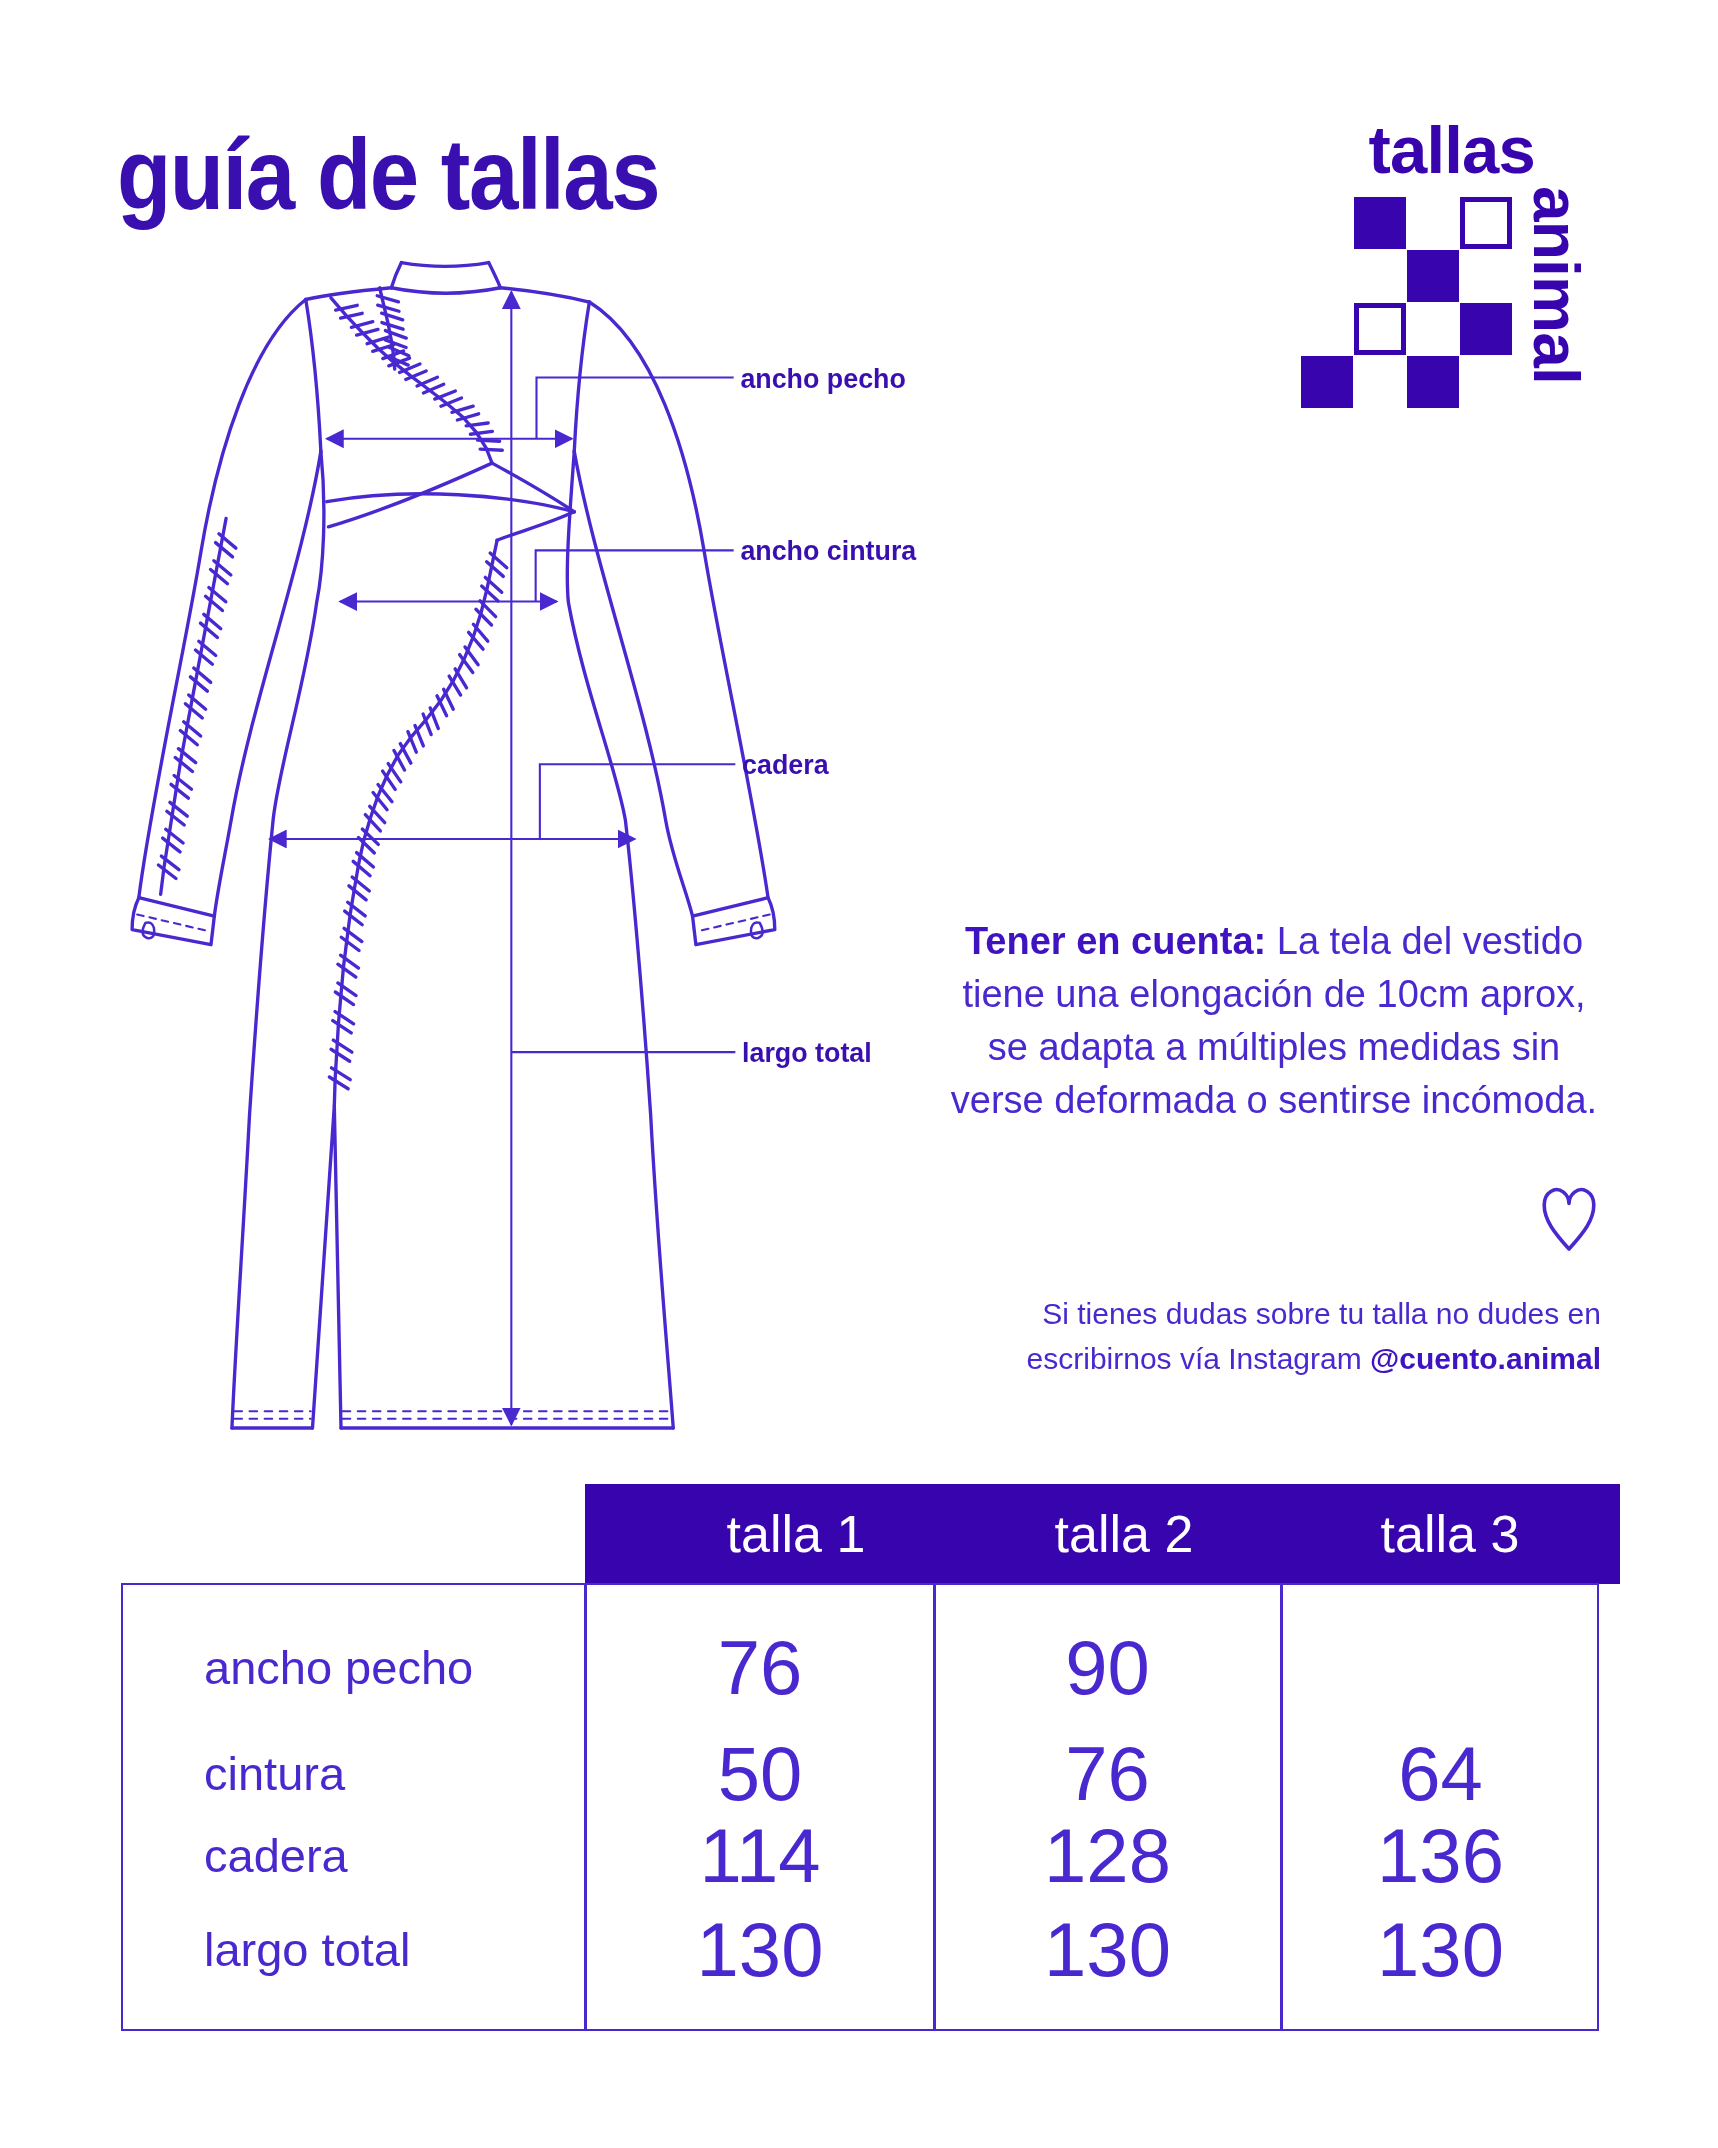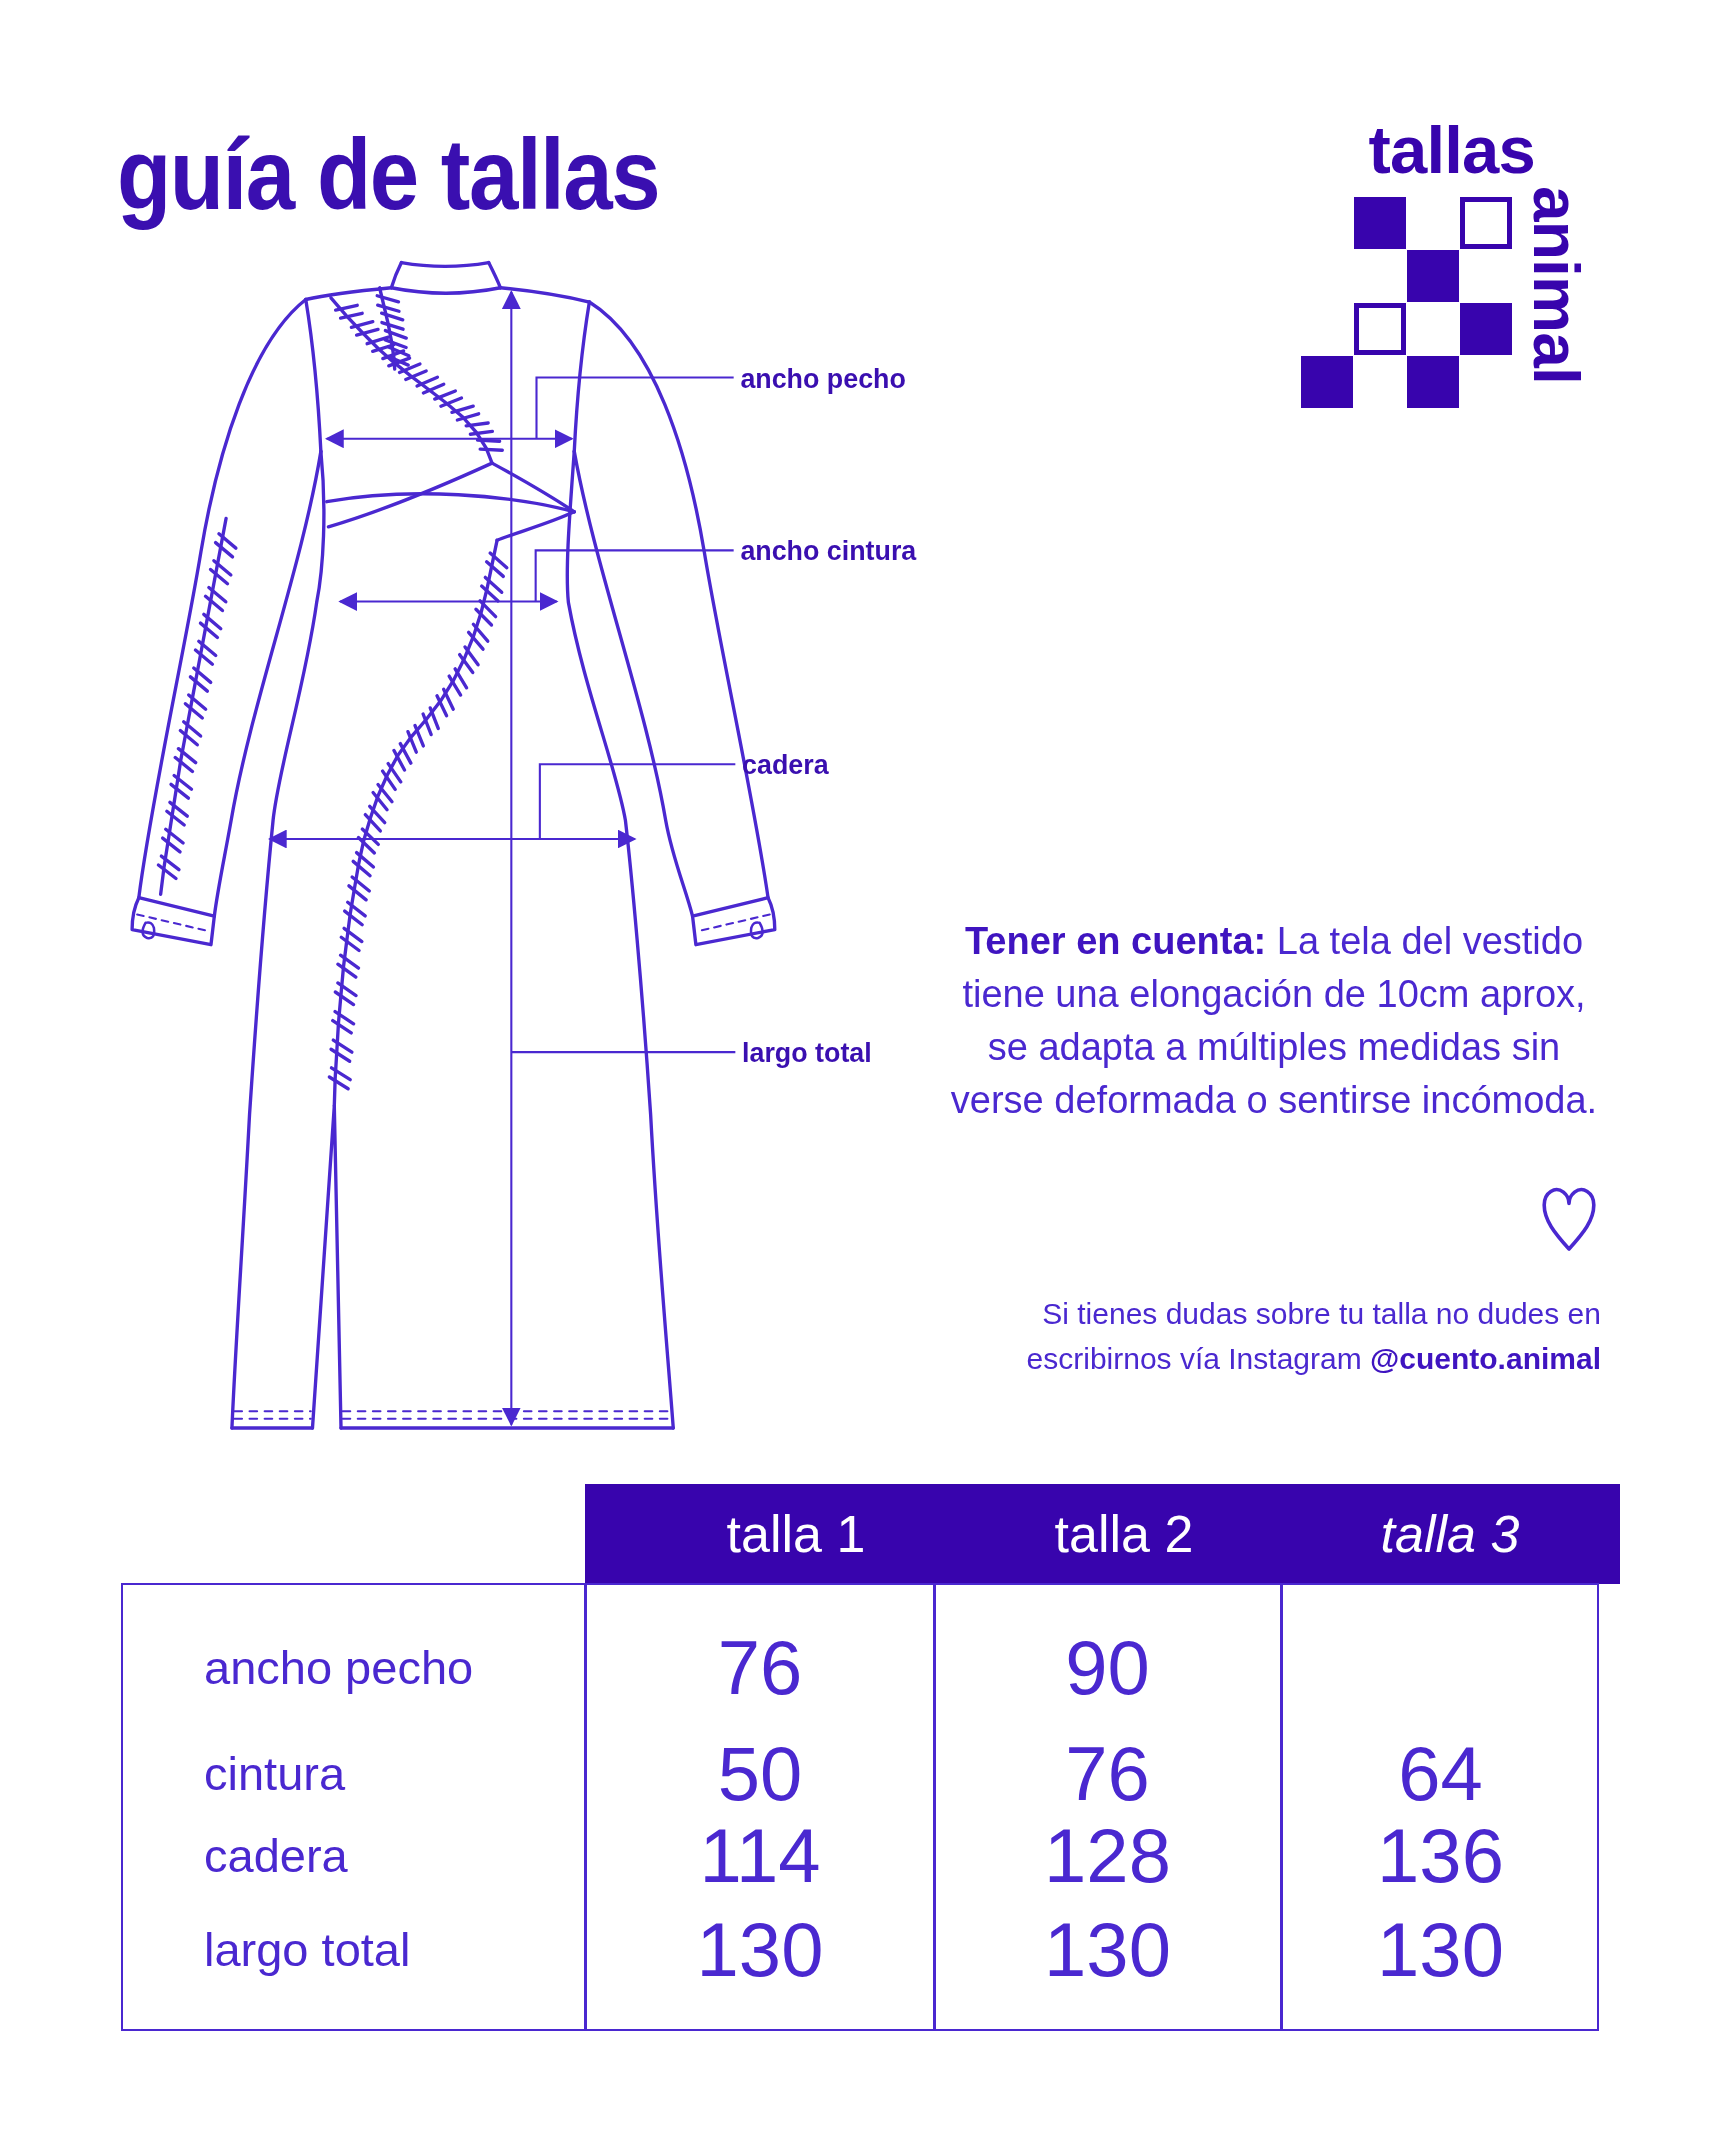--- a/index.html
+++ b/index.html
@@ -44,21 +44,21 @@
     color:#4a28d0;white-space:nowrap;
   }
   .contact b{color:#3f14c0;}
   
   .thead-cell{
     top:1484px;height:100px;background:#3804ad;color:#ffffff;
     display:flex;align-items:center;justify-content:center;font-size:52px;
   }
   .thead-1{left:585px;width:342px;padding-left:40px;}
   .thead-2{left:933px;width:382px;}
-  .thead-3{left:1280px;width:340px;font-style:italic;}
+  .thead-3{left:1280px;width:340px;}
   .tbody{
     left:121px;top:1583px;width:1478px;height:448px;
     border:2.5px solid #4a28d0;box-sizing:border-box;background:#fff;
   }
   .vline{position:absolute;top:0;bottom:0;width:2.5px;background:#4a28d0;}
   .v1{left:461px;} .v2{left:810px;} .v3{left:1157px;}
   .trow{position:absolute;left:0;width:100%;height:94px;}
   .trow-0{top:35px;} .trow-1{top:141px;} .trow-2{top:223px;} .trow-3{top:317px;}
   .tlabel{
     position:absolute;left:81px;top:0;height:94px;width:369px;

